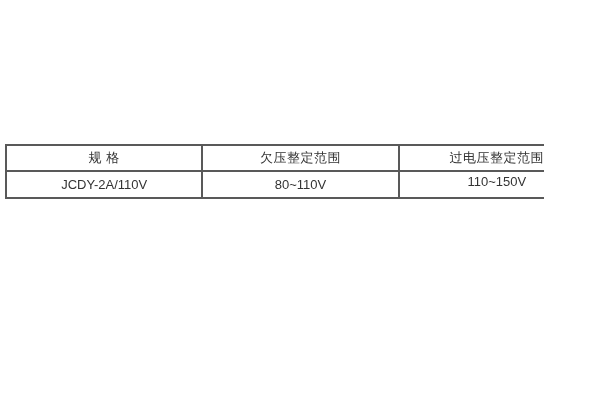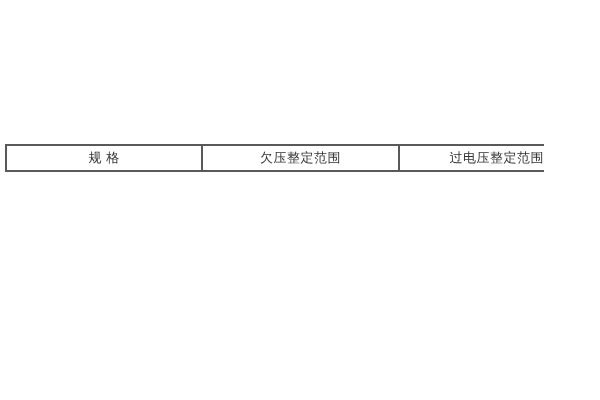--- a/index.html
+++ b/index.html
@@ -52,15 +52,22 @@
 <div class="page">
   <table class="spec-table">
     <thead>
       <tr>
         <th>规 格</th>
         <th>欠压整定范围</th>
         <th>过电压整定范围</th>
       </tr>
     </thead>
     <tbody>
+      <tr>
+        <td>JCDY-2A/110V</td>
+        <td>80~110V</td>
+        <td>
+          <span class="raised">110~150V</span>
+        </td>
+      </tr>
     </tbody>
   </table>
 </div>
 
 </body></html>

